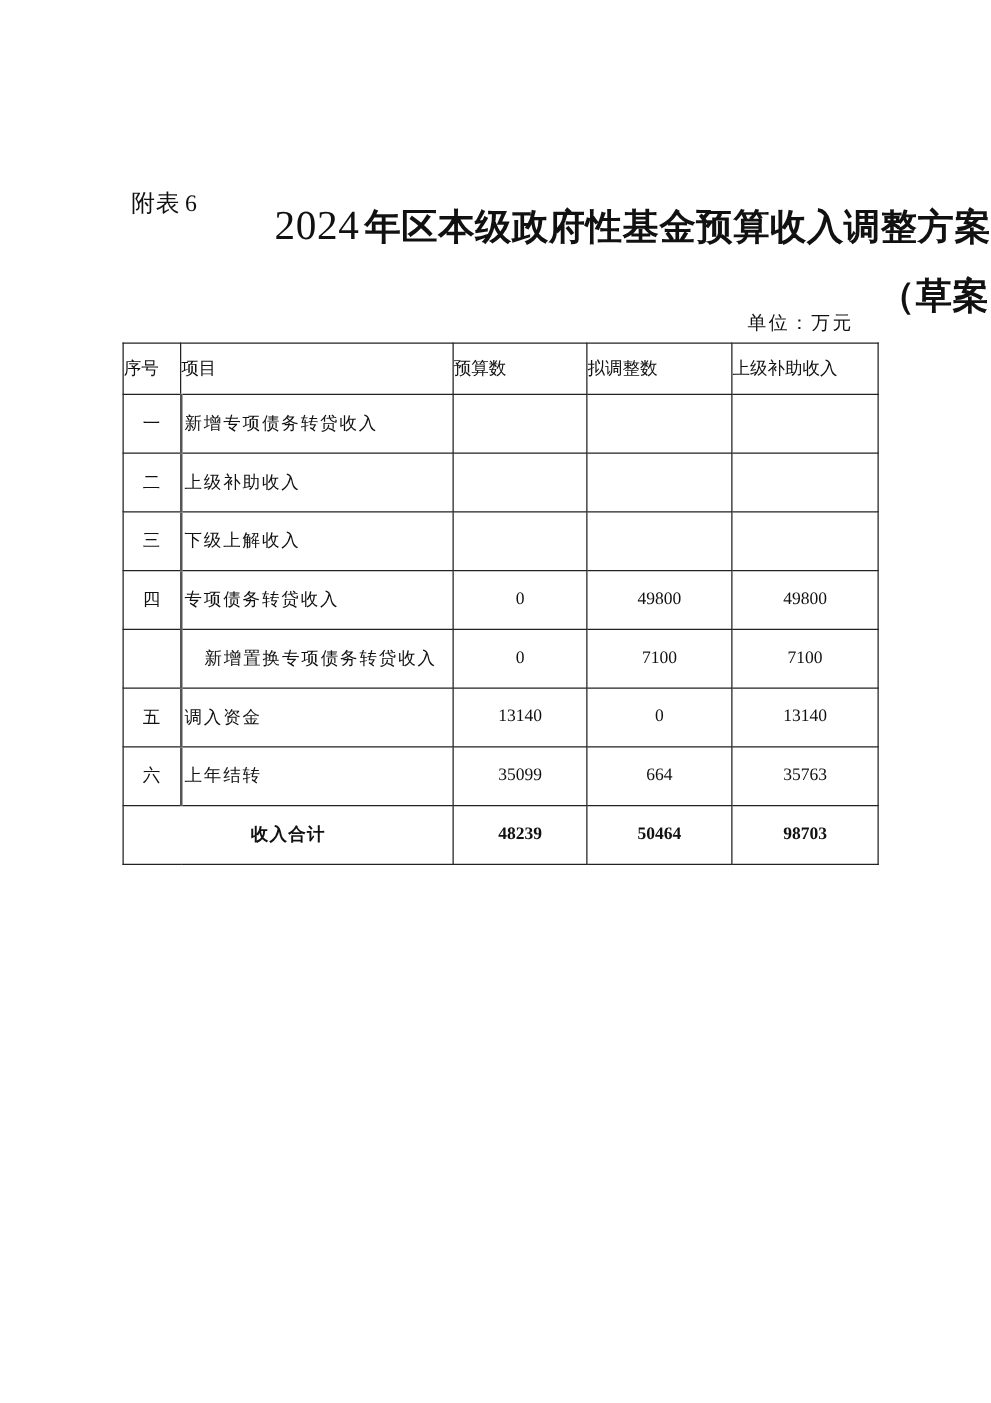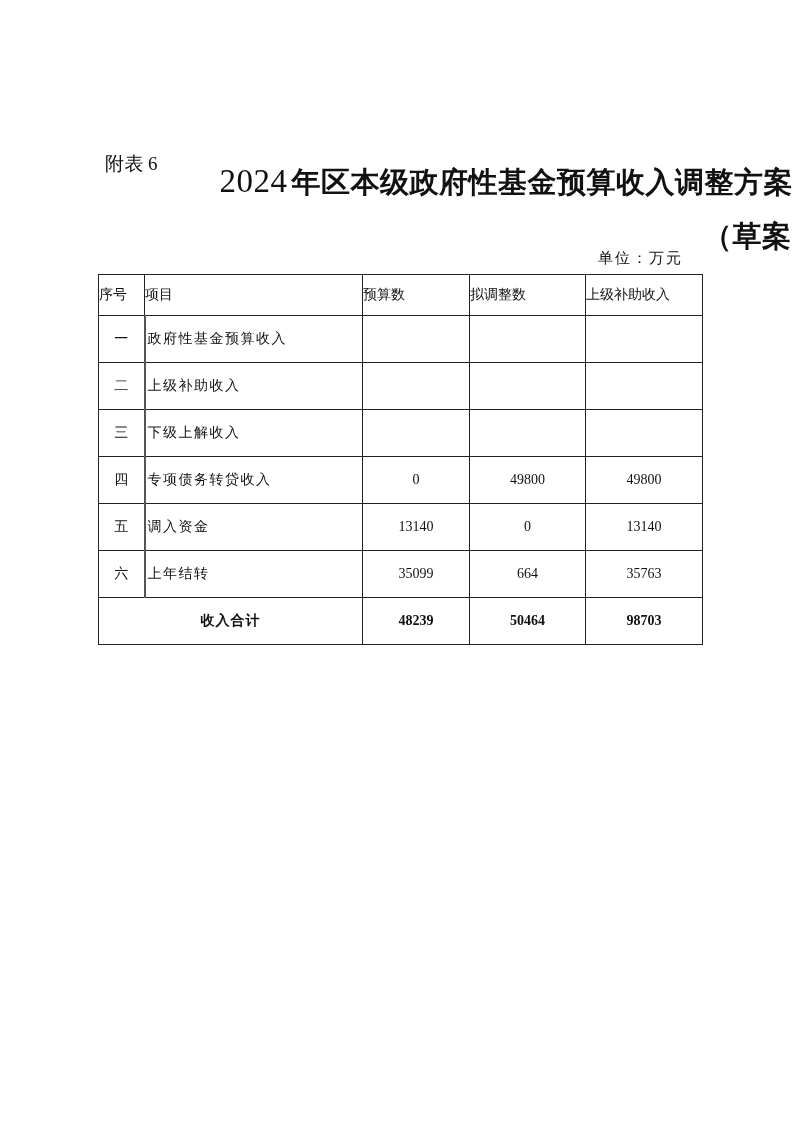--- a/index.html
+++ b/index.html
@@ -51,21 +51,21 @@
       <th class="seq-cell">序号</th>
       <th>项目</th>
       <th>预算数</th>
       <th>拟调整数</th>
       <th>上级补助收入</th>
     </tr>
   </thead>
   <tbody>
     <tr>
       <td class="seq seq-cell">一</td>
-      <td class="item">政府性基金预算收入</td>
+      <td class="item">新增专项债务转贷收入</td>
       <td class="num"></td>
       <td class="num"></td>
       <td class="num"></td>
     </tr>
     <tr>
       <td class="seq seq-cell">二</td>
       <td class="item">上级补助收入</td>
       <td class="num"></td>
       <td class="num"></td>
       <td class="num"></td>
@@ -78,20 +78,27 @@
       <td class="num"></td>
     </tr>
     <tr>
       <td class="seq seq-cell">四</td>
       <td class="item">专项债务转贷收入</td>
       <td class="num">0</td>
       <td class="num">49800</td>
       <td class="num">49800</td>
     </tr>
     <tr>
+      <td class="seq seq-cell"></td>
+      <td class="item sub">新增置换专项债务转贷收入</td>
+      <td class="num">0</td>
+      <td class="num">7100</td>
+      <td class="num">7100</td>
+    </tr>
+    <tr>
       <td class="seq seq-cell">五</td>
       <td class="item">调入资金</td>
       <td class="num">13140</td>
       <td class="num">0</td>
       <td class="num">13140</td>
     </tr>
     <tr>
       <td class="seq seq-cell">六</td>
       <td class="item">上年结转</td>
       <td class="num">35099</td>

